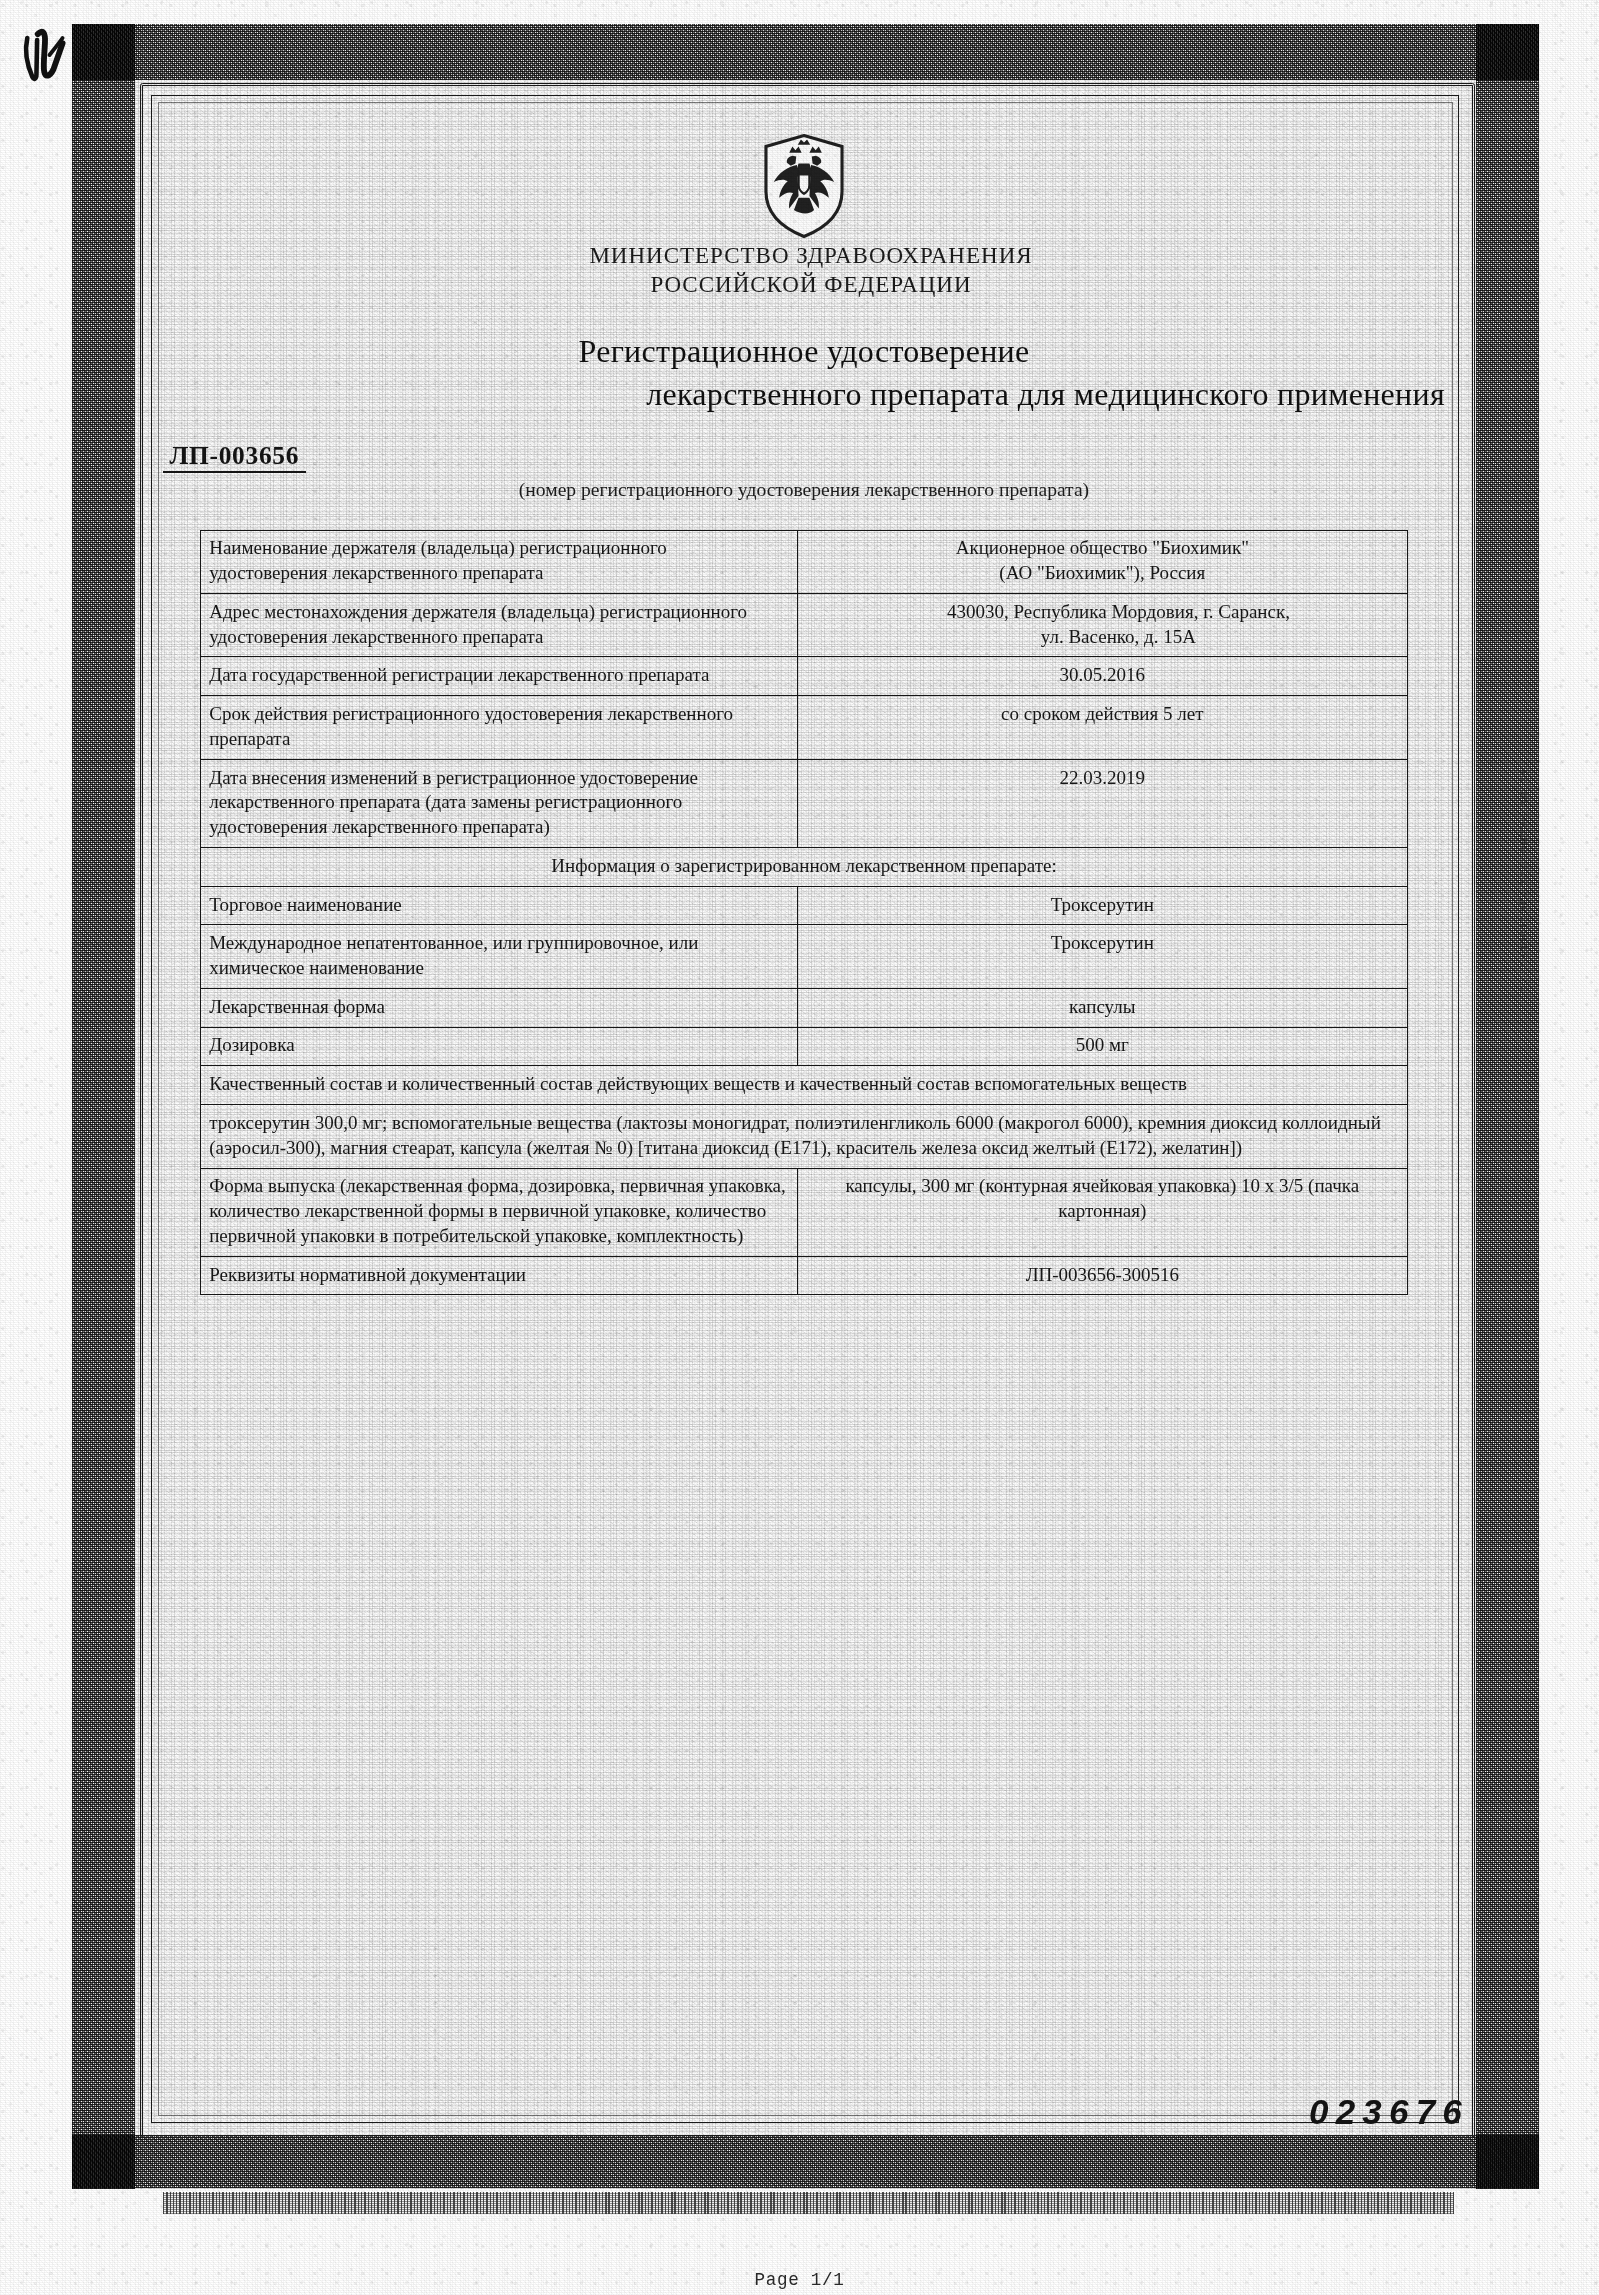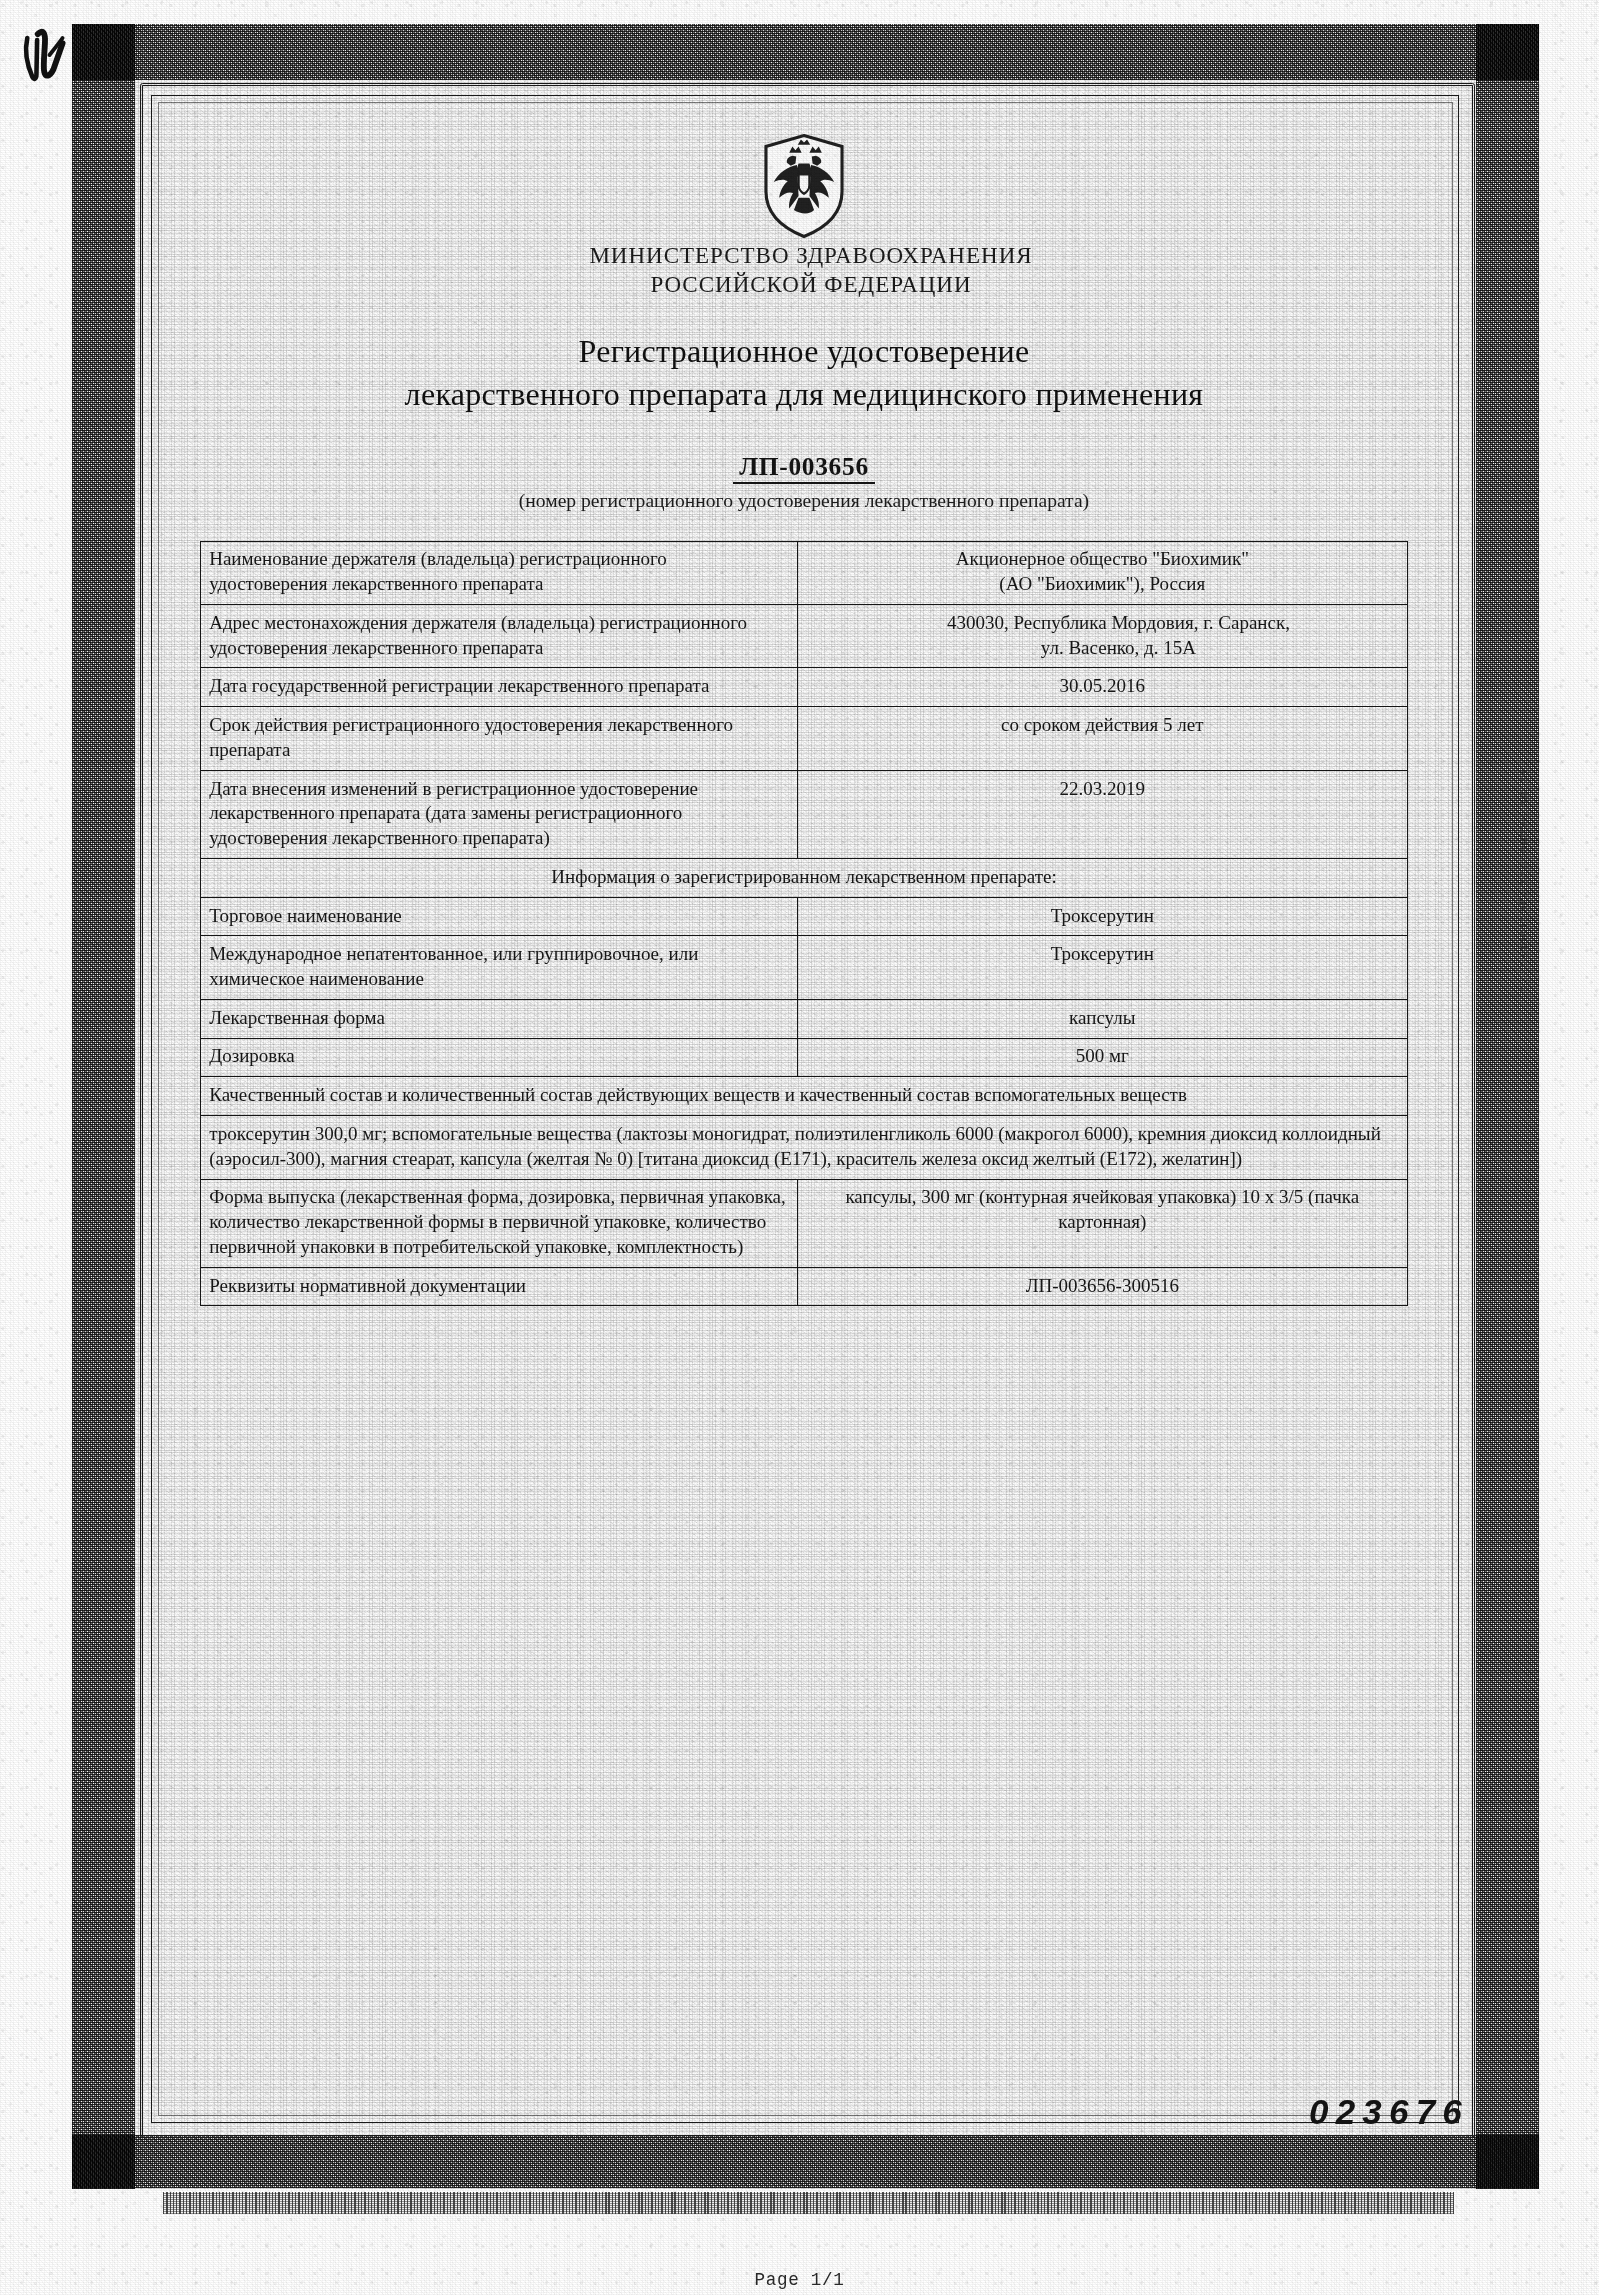--- a/index.html
+++ b/index.html
@@ -111,33 +111,32 @@
   .ministry div{white-space:nowrap;}
 
   .title1{
     text-align:center;
     font-size:32px;
     margin-top:34px;
     letter-spacing:0.3px;
     color:#101010;
   }
   .title2{
-    text-align:center;
+    text-align:right;
     font-size:32px;
     margin-top:5.2px;
     letter-spacing:0.3px;
     color:#101010;
     white-space:nowrap;
   }
 
   .regnum{
-    text-align:center;
     font-size:25.4px;
     font-weight:bold;
-    margin-top:39px;
+    margin-top:28px;
     letter-spacing:0.7px;
   }
   .regnum span{
     border-bottom:2.6px solid #151515;
     padding:0 6.5px 2px;
   }
   .regnum-sub{
     text-align:center;
     font-size:19.6px;
     margin-top:9px;

